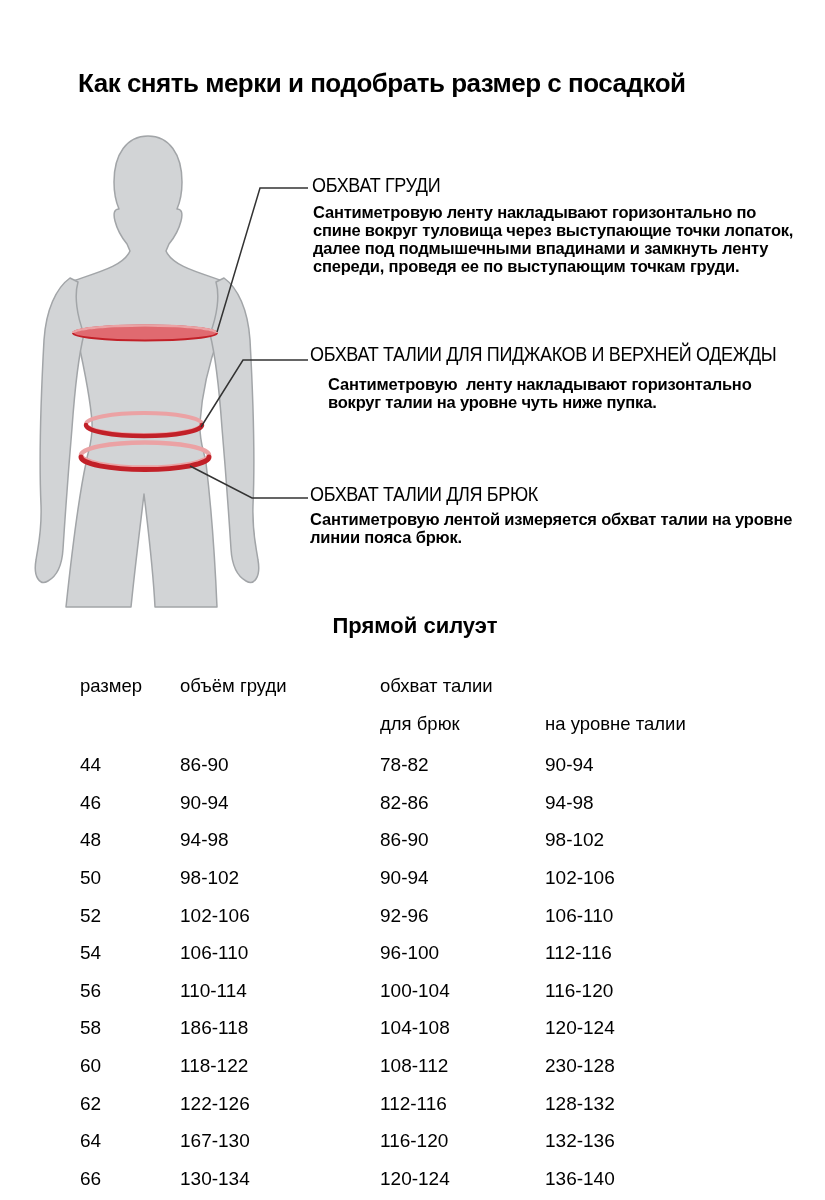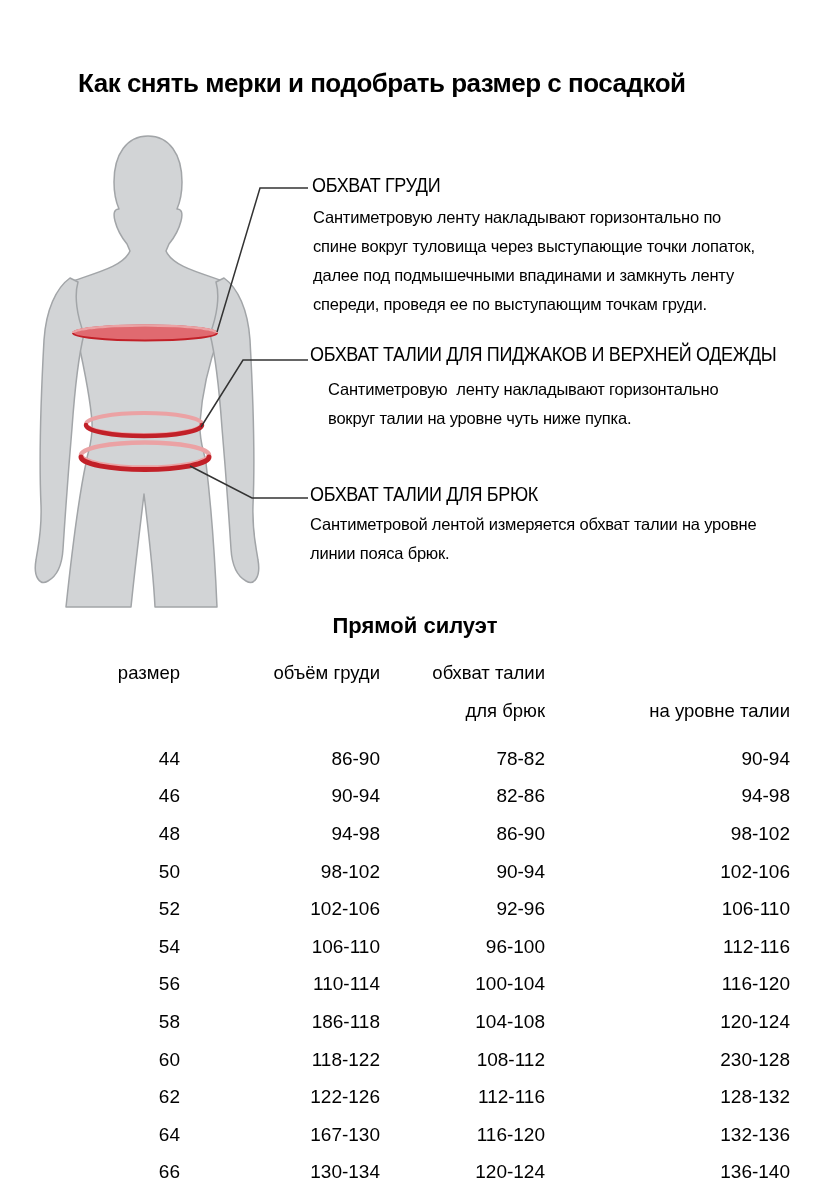--- a/index.html
+++ b/index.html
@@ -9,35 +9,36 @@
   }
   .abs{position:absolute;}
   .page-title{
     left:78px;top:68px;font-size:26px;font-weight:700;letter-spacing:-0.5px;white-space:nowrap;
   }
   .m-heading{
     font-size:20px;letter-spacing:-0.4px;white-space:nowrap;
     display:inline-block;transform:scaleX(0.9);transform-origin:left top;
   }
   .m-desc{
-    font-size:16.5px;line-height:29px;white-space:pre-wrap;width:510px;
+    font-size:16.5px;line-height:18px;white-space:pre-wrap;width:510px;
     letter-spacing:-0.2px;
+    font-weight:bold;
   }
   .table-title{
     left:80px;top:613px;width:670px;text-align:center;font-size:22px;font-weight:700;
   }
   .thead,.tbody{left:80px;width:710px;}
   .thead{top:662px;}
   .tbody{top:740px;}
   .trow,.thead-row{
     display:grid;grid-template-columns:100px 200px 165px 245px;align-items:center;
   }
   .thead-row{height:22px;margin-bottom:16px;}
   .trow{height:37.6px;}
-  .tcell,.thcell{text-align:right;font-size:19px;white-space:nowrap;}
+  .tcell,.thcell{text-align:left;font-size:19px;white-space:nowrap;margin-top:13px;}
   .thcell{font-size:18.5px;}
   svg{display:block;}
 </style>
 </head>
 <body>
 
 <div class="abs page-title">Как снять мерки и подобрать размер с посадкой</div>
 
 <svg class="abs" style="left:30px;top:130px;" width="290" height="492" viewBox="0 0 290 492">
 
@@ -111,21 +112,21 @@
 
 <div class="abs" style="left:310px;top:343px;">
   <span class="m-heading">ОБХВАТ ТАЛИИ ДЛЯ ПИДЖАКОВ И ВЕРХНЕЙ ОДЕЖДЫ</span>
 </div>
 <div class="abs m-desc" style="left:328px;top:375px;">Сантиметровую  ленту накладывают горизонтально
 вокруг талии на уровне чуть ниже пупка.</div>
 
 <div class="abs" style="left:310px;top:483px;">
   <span class="m-heading">ОБХВАТ ТАЛИИ ДЛЯ БРЮК</span>
 </div>
-<div class="abs m-desc" style="left:310px;top:510px;">Сантиметровой лентой измеряется обхват талии на уровне
+<div class="abs m-desc" style="left:310px;top:510px;">Сантиметровую лентой измеряется обхват талии на уровне
 линии пояса брюк.</div>
 
 <div class="abs table-title">Прямой силуэт</div>
 
 <div class="abs thead">
   <div class="thead-row">
     <div class="thcell">размер</div>
     <div class="thcell">объём груди</div>
     <div class="thcell">обхват талии</div>
   </div>

